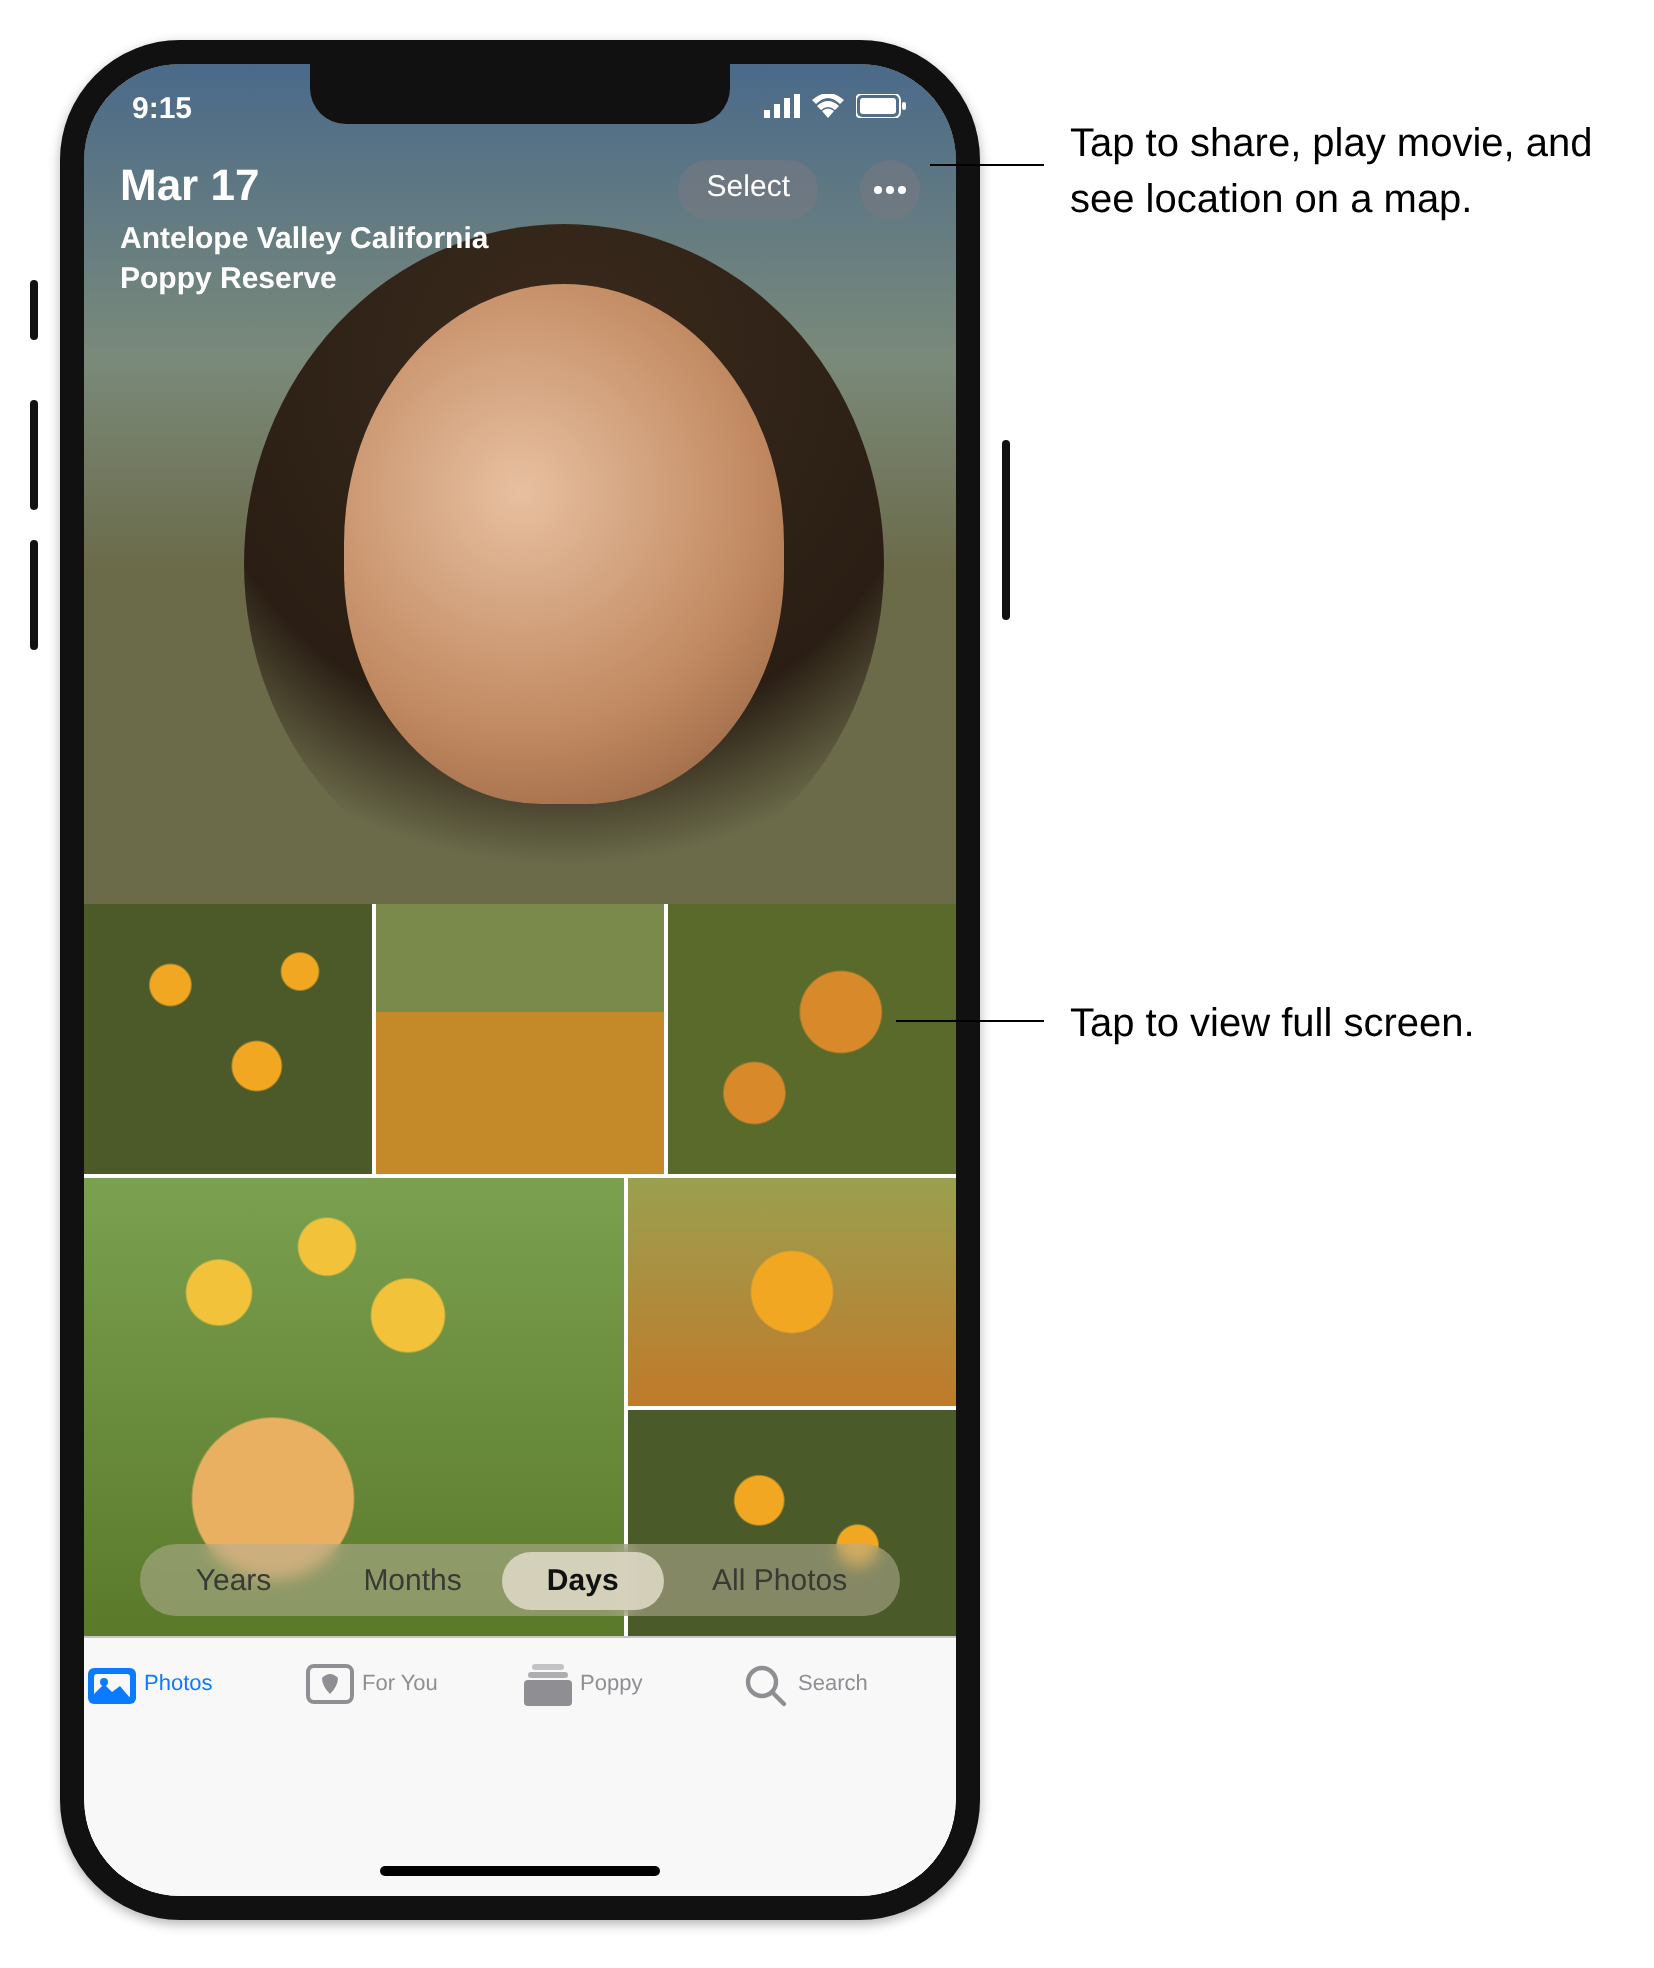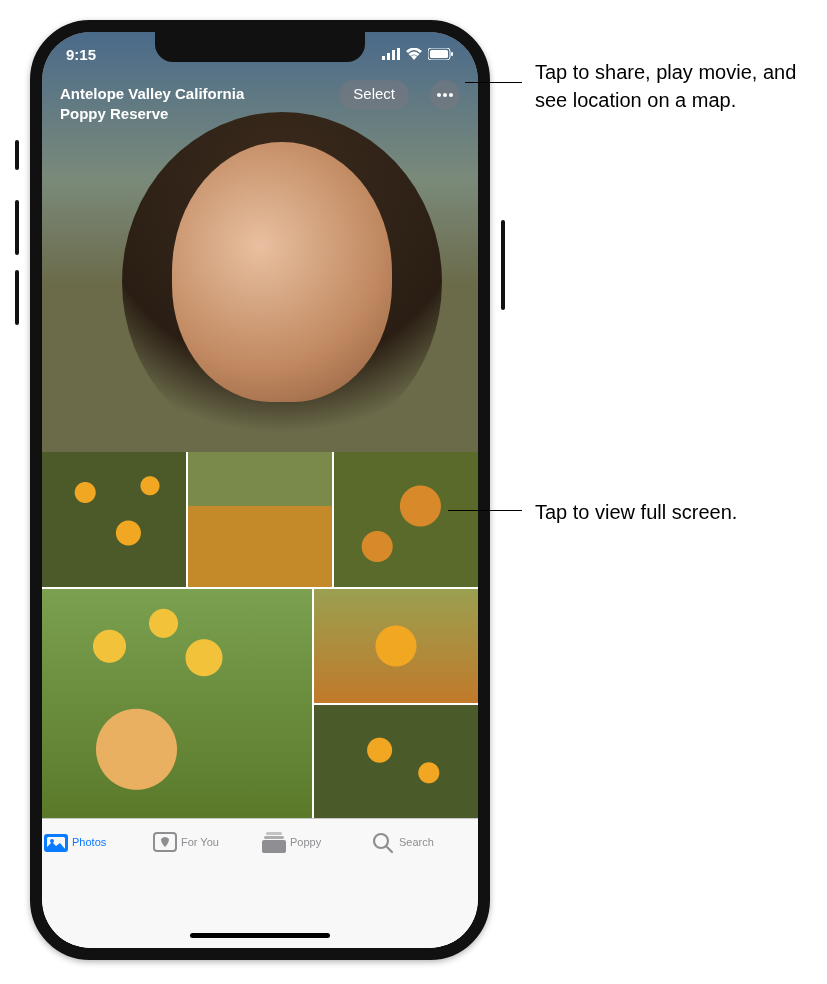--- a/index.html
+++ b/index.html
@@ -262,20 +262,21 @@
         </div>
       </div>
 
       <div class="hero thumb">
         <div class="sky"></div>
         <div class="hair"></div>
         <div class="face"></div>
       </div>
 
       <div class="hero-header">
+        <div class="hero-title">Mar 17</div>
         <div class="hero-sub">Antelope Valley California Poppy Reserve</div>
       </div>
       <div class="hero-actions">
         <div class="pill-btn">Select</div>
         <div class="circle-btn">
           <svg width="16" height="4" viewBox="0 0 16 4">
               <circle cx="2" cy="2" r="2" fill="#fff"></circle>
               <circle cx="8" cy="2" r="2" fill="#fff"></circle>
               <circle cx="14" cy="2" r="2" fill="#fff"></circle>
             </svg>
@@ -290,20 +291,26 @@
         </div>
         <div class="row2">
           <div class="thumb t-big row2a"></div>
           <div class="row2b">
             <div class="thumb t-r1"></div>
             <div class="thumb t-r2"></div>
           </div>
         </div>
       </div>
 
+      <div class="segmented">
+        <div class="seg">Years</div>
+        <div class="seg">Months</div>
+        <div class="seg active">Days</div>
+        <div class="seg" style="flex:1.3">All Photos</div>
+      </div>
 
       <div class="tabbar">
         <div class="tab active">
           <svg viewBox="0 0 28 24">
               <rect x="2" y="4" width="24" height="18" rx="3" fill="currentColor"></rect>
               <rect x="5" y="7" width="18" height="12" rx="1.5" fill="#f8f8f8"></rect>
               <circle cx="10" cy="11" r="2" fill="currentColor"></circle>
               <path d="M5 17 L10 12 L14 16 L18 13 L23 19 L5 19 Z" fill="currentColor"></path>
             </svg>
           <span>Photos</span>

